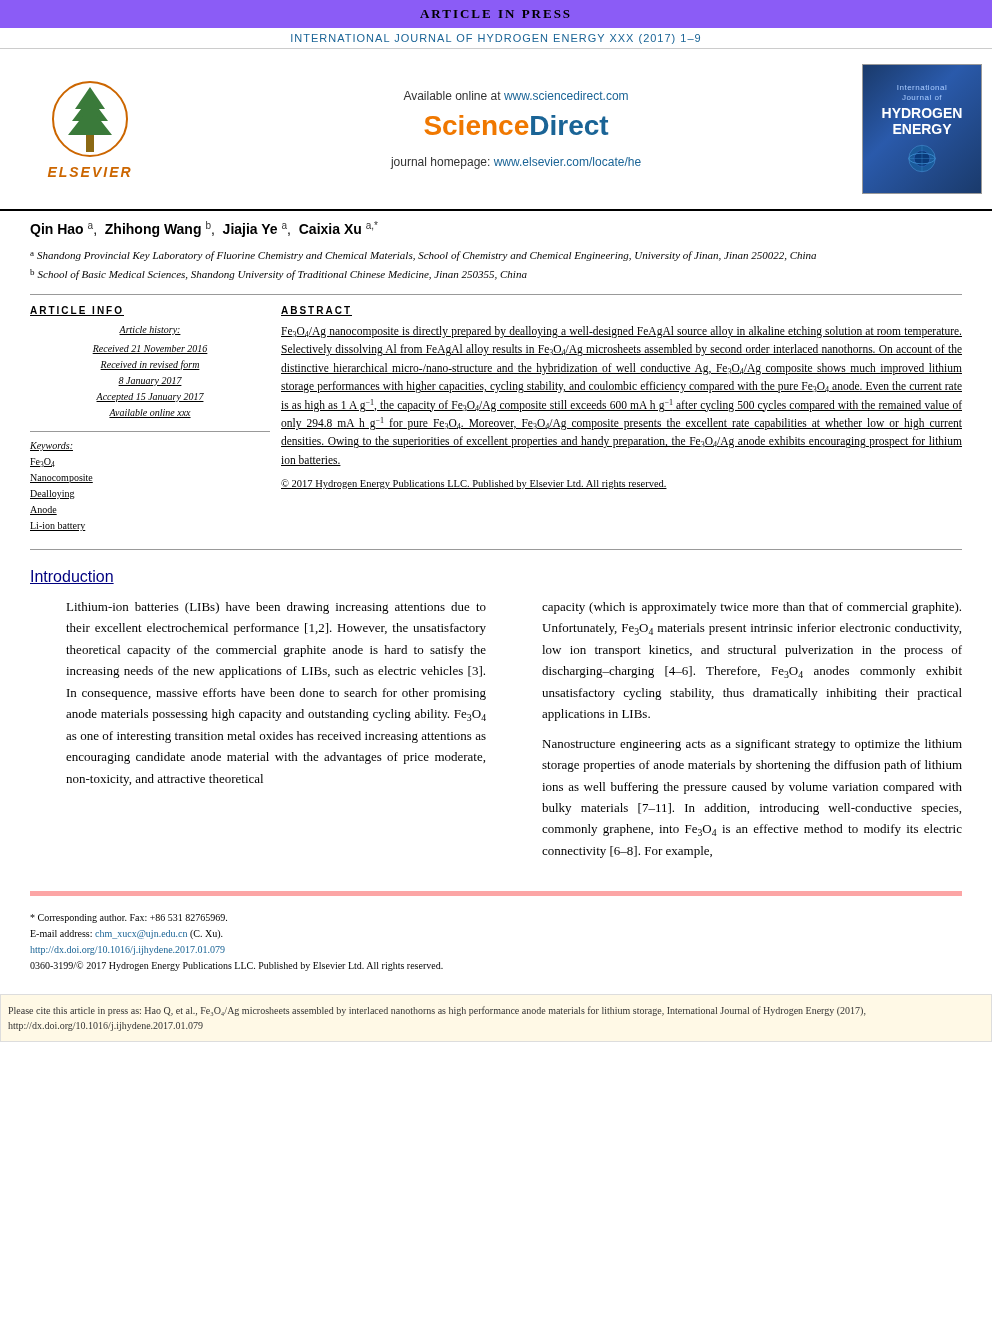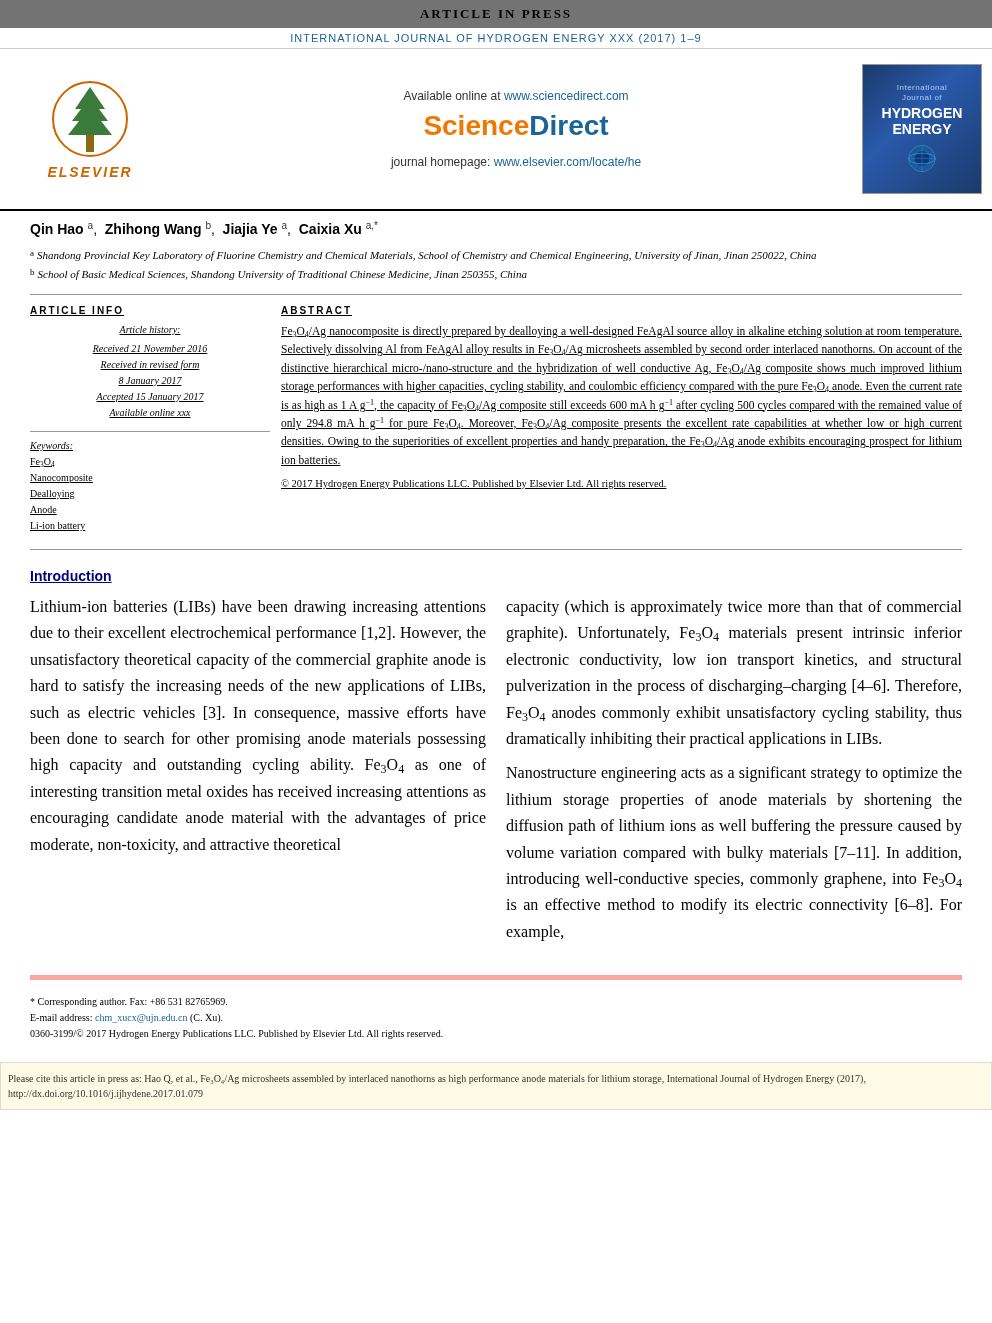--- a/index.html
+++ b/index.html
@@ -7,21 +7,21 @@
       font-family: "Times New Roman", Times, serif;
       background: #fff;
       width: 992px;
       min-height: 1323px;
       font-size: 13px;
       color: #000;
     }
 
     
     .article-in-press-banner {
-      background: #737373;
+      background: #8b5cf6;
       text-align: center;
       padding: 6px 2px;
       font-size: 13px;
       font-weight: bold;
       letter-spacing: 2px;
       color: #000;
     }
 
     
     .journal-title-bar {
@@ -296,39 +296,40 @@
 
     .copyright-line {
       font-size: 10.5px;
       margin-top: 8px;
       line-height: 1.4;
     }
 
     
     .section-title {
       font-family: Arial, sans-serif;
-      font-size: 14px;
-      font-weight: bold;
+      font-size: 16px;
+      font-weight: normal;
       color: #000080;
       text-decoration: underline;
       margin: 18px 0 10px 0;
     }
 
     
     .body-two-col {
       display: flex;
       gap: 20px;
       margin-top: 5px;
     }
 
     .body-col {
       flex: 1;
-      font-size: 16px;
+      font-size: 13px;
       line-height: 1.65;
       text-align: justify;
+      margin-left: 36px;
     }
 
     .body-col p {
       margin-bottom: 8px;
     }
 
     
     .footnote-area {
       border-top: 5px solid #fca5a5;
       margin-top: 22px;
@@ -498,20 +499,23 @@
     </div>
   </div>
 
   <div class="footnote-area">
     <div>* Corresponding author. Fax: +86 531 82765969.</div>
     <div>
       <span>E-mail address:</span>
       <a class="blue-link">chm_xucx@ujn.edu.cn</a>
       <span>(C. Xu).</span>
     </div>
+    <div>
+      <a class="blue-link">http://dx.doi.org/10.1016/j.ijhydene.2017.01.079</a>
+    </div>
     <div>0360-3199/© 2017 Hydrogen Energy Publications LLC. Published by Elsevier Ltd. All rights reserved.</div>
   </div>
 
 </div>
 
 <div class="citation-bar">
   <span>Please cite this article in press as: Hao Q, et al., Fe₃O₄/Ag microsheets assembled by interlaced nanothorns as high performance anode materials for lithium storage, International Journal of Hydrogen Energy (2017), http://dx.doi.org/10.1016/j.ijhydene.2017.01.079</span>
 </div>
 
 </body></html>

